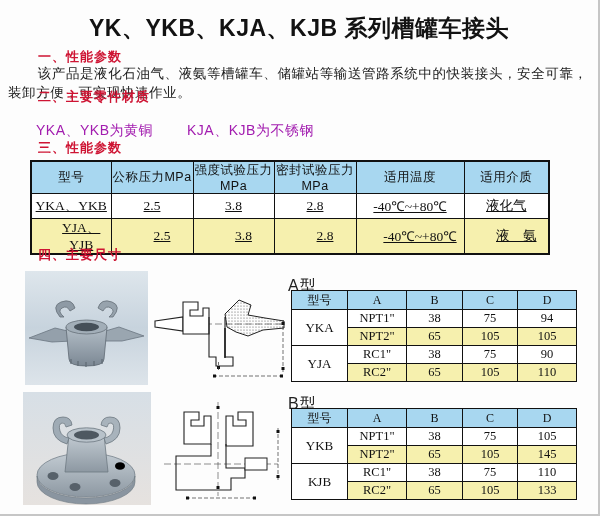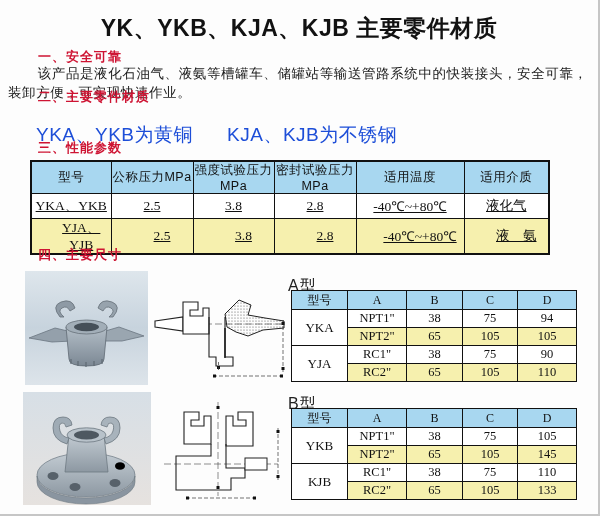--- a/index.html
+++ b/index.html
@@ -16,21 +16,21 @@
   .red-heading {
     position:absolute; left:38px; font-size:13px; font-weight:bold; color:#ce1433;
     letter-spacing:1px;
   }
   .h1 { top:48px; } .h2 { top:88px; } .h3 { top:139px; } .h4 { top:246px; }
   .para {
     position:absolute; left:8px; top:64px; width:586px;
     font-size:13.5px; line-height:19px; text-indent:2.2em; letter-spacing:0.6px; color:#1a1a1a;
   }
   .materials {
-    position:absolute; left:36px; top:122px; font-size:19px; letter-spacing:0.5px; color:#1d4ed8;
+    position:absolute; left:36px; top:122px; font-size:14px; letter-spacing:0.5px; color:#a21caf;
   }
   .materials .gap { display:inline-block; width:34px; }
 
   
   table { border-collapse:collapse; }
   .perf-table {
     position:absolute; left:30px; top:160px;
     border:2px solid #111;
   }
   .perf-table th, .perf-table td {
@@ -63,23 +63,23 @@
   .dim-table td.model { background:#fff; font-size:13px; }
 
   .photo { position:absolute; }
   .drawing { position:absolute; }
 </style>
 </head>
 <body>
 
 <div class="page">
 
-  <div class="title">YK、YKB、KJA、KJB 主要零件材质</div>
-
-  <div class="red-heading h1">一、安全可靠</div>
+  <div class="title">YK、YKB、KJA、KJB 系列槽罐车接头</div>
+
+  <div class="red-heading h1">一、性能参数</div>
   <div class="para">该产品是液化石油气、液氨等槽罐车、储罐站等输送管路系统中的快装接头，安全可靠，装卸方便，可实现快速作业。</div>
 
   <div class="red-heading h2">二、主要零件材质</div>
   <div class="materials">
     <span>YKA、YKB为黄铜</span><span class="gap"></span><span>KJA、KJB为不锈钢</span>
   </div>
 
   <div class="red-heading h3">三、性能参数</div>
 
   <table class="perf-table">

